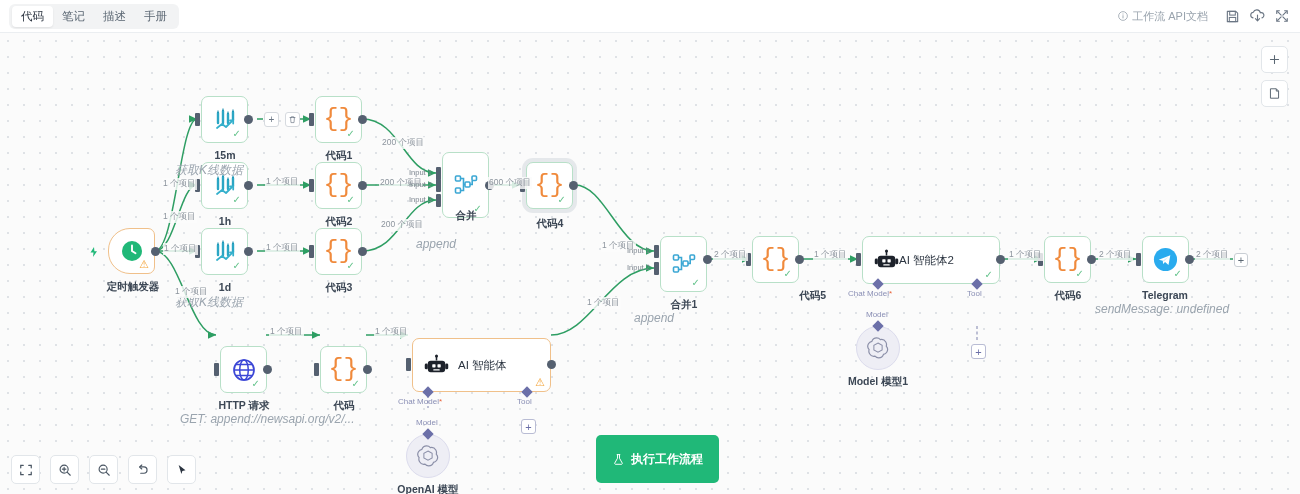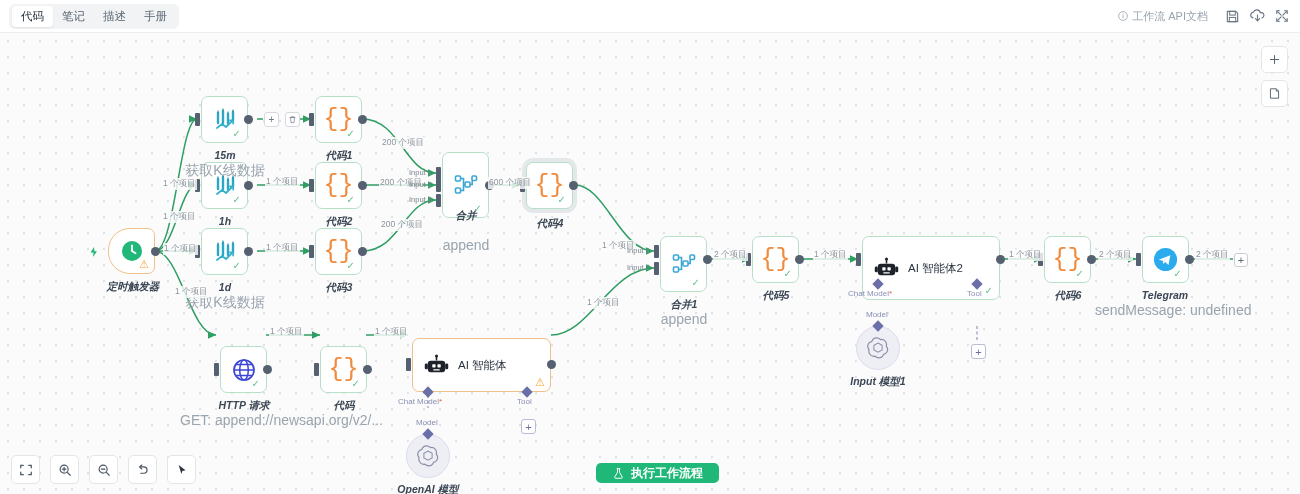--- a/index.html
+++ b/index.html
@@ -61,25 +61,25 @@
   .node .tick {
     position: absolute; right: 6px; bottom: 3px; color: #62c28a; font-size: 10px;
     line-height: 10px;
   }
   .node .warnicon {
     position: absolute; right: 5px; bottom: 3px; color: #f3a53c; font-size: 11px;
     line-height: 11px;
   }
   .nlabel {
     position: absolute; text-align: center; font-size: 10.5px; color: #3c4755;
-    font-weight: bold; white-space: nowrap; z-index: 7; font-style: italic;
+    font-weight: bold; white-space: nowrap; z-index: 7;
   }
   .nsub {
-    position: absolute; text-align: center; font-size: 14px; color: #9aa4ae;
-    white-space: nowrap; z-index: 7;
+    position: absolute; font-size: 12px; color: #9aa4ae;
+    white-space: nowrap; z-index: 7; font-style: italic;
   }
   .port {
     position: absolute; width: 9px; height: 9px; border-radius: 50%;
     background: #556070; z-index: 8;
   }
   .inport {
     position: absolute; width: 5px; height: 13px; border-radius: 1px;
     background: #556070; z-index: 8;
   }
   .elabel {
@@ -128,21 +128,21 @@
   }
   #bottomctrls {
     position: absolute; left: 11px; bottom: 10px; display: flex; gap: 10px; z-index: 30;
   }
   .bbtn {
     width: 29px; height: 29px; background: #fff; border: 1px solid #e2e6ea;
     border-radius: 5px; display: flex; align-items: center; justify-content: center;
     color: #4a5663; cursor: pointer;
   }
   #runbtn {
-    position: absolute; left: 596px; bottom: 11px; height: 20px; padding: 0 16px;
+    position: absolute; left: 596px; bottom: 11px; height: 48px; padding: 0 16px;
     background: #20b878; color: #fff; border: none; border-radius: 5px;
     font-size: 12px; font-family: inherit; display: flex; align-items: center; gap: 6px;
     cursor: pointer; z-index: 30; font-weight: bold;
   }
 </style>
 </head>
 <body>
 
 <div id="topbar">
   <div id="tabs">
@@ -458,23 +458,23 @@
   <div class="port" style="left:703px; top:222px;"></div>
   <div class="nlabel" style="left:634px; top:265px; width:100px;">合并1</div>
   <div class="nsub" style="left:634px; top:278px; width:100px;">append</div>
 
   <div class="node" style="left:752px; top:203px; width:47px; height:47px;">
     <span style="font-size:25px;color:#f08a3c;font-family:'Liberation Mono',monospace;line-height:25px;">{}</span>
     <span class="tick">✓</span>
   </div>
   <div class="inport" style="left:746px; top:220px;"></div>
   <div class="port" style="left:795px; top:222px;"></div>
-  <div class="nlabel" style="left:726px; top:256px; width:100px;">代码5</div>
-
-  <div class="node" style="left:862px; top:203px; width:138px; height:64px; justify-content:flex-start; padding-left:11px; gap:9px;">
+  <div class="nlabel" style="left:726px; top:256px; width:100px;text-align:right;">代码5</div>
+
+  <div class="node" style="left:862px; top:203px; width:138px; height:48px; justify-content:flex-start; padding-left:11px; ">
     <svg width="25" height="25" viewBox="0 0 26 26">
       <rect x="4" y="8" width="18" height="12" rx="3" fill="#1d222b"></rect>
       <rect x="8.6" y="11.6" width="3.4" height="3.4" rx="0.6" fill="#fff"></rect>
       <rect x="14" y="11.6" width="3.4" height="3.4" rx="0.6" fill="#fff"></rect>
       <rect x="9.6" y="17" width="6.8" height="1.3" rx="0.6" fill="#fff"></rect>
       <rect x="12.2" y="3.6" width="1.6" height="4.2" fill="#1d222b"></rect>
       <circle cx="13" cy="3.2" r="1.6" fill="#1d222b"></circle>
       <rect x="0.8" y="11" width="3.2" height="6" rx="1.4" fill="#1d222b"></rect>
       <rect x="22" y="11" width="3.2" height="6" rx="1.4" fill="#1d222b"></rect>
     </svg>
@@ -490,21 +490,21 @@
   <div class="sublabel" style="left:866px; top:277px;">Model</div>
   <div class="diamond" style="left:874px; top:289px;"></div>
   <div class="plusbox" style="left:971px; top:311px;">+</div>
 
   <div class="circnode" style="left:856px; top:293px;">
     <svg width="22" height="22" viewBox="0 0 24 24">
       <path d="M21 9.9a5.4 5.4 0 0 0-.5-4.5 5.5 5.5 0 0 0-5.9-2.6A5.4 5.4 0 0 0 10.5 1a5.5 5.5 0 0 0-5.2 3.8A5.4 5.4 0 0 0 1.6 7.4a5.5 5.5 0 0 0 .7 6.4 5.4 5.4 0 0 0 .5 4.5 5.5 5.5 0 0 0 5.9 2.6 5.4 5.4 0 0 0 4.1 1.8 5.5 5.5 0 0 0 5.2-3.8 5.4 5.4 0 0 0 3.7-2.6 5.5 5.5 0 0 0-.7-6.4z" fill="none" stroke="#8b8fa8" stroke-width="1.3"></path>
       <path d="M12 6.5 16.5 9v5L12 16.5 7.5 14V9z" fill="none" stroke="#8b8fa8" stroke-width="1.1"></path>
     </svg>
   </div>
-  <div class="nlabel" style="left:828px; top:342px; width:100px;">Input 模型1</div>
+  <div class="nlabel" style="left:828px; top:342px; width:100px;">Model 模型1</div>
 
   <div class="node" style="left:1044px; top:203px; width:47px; height:47px;">
     <span style="font-size:25px;color:#f08a3c;font-family:'Liberation Mono',monospace;line-height:25px;">{}</span>
     <span class="tick">✓</span>
   </div>
   <div class="inport" style="left:1038px; top:220px;"></div>
   <div class="port" style="left:1087px; top:222px;"></div>
   <div class="nlabel" style="left:1018px; top:256px; width:100px;">代码6</div>
 
   <div class="node" style="left:1142px; top:203px; width:47px; height:47px;">

